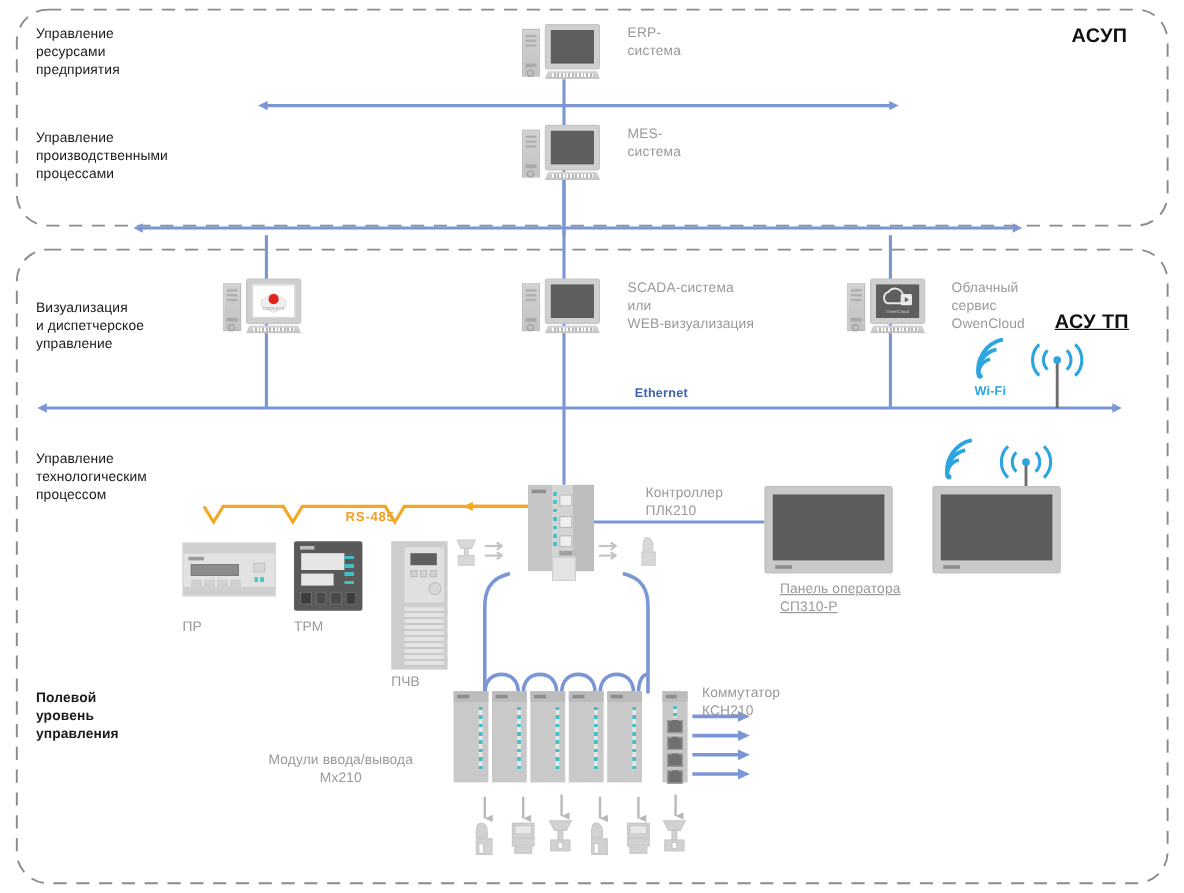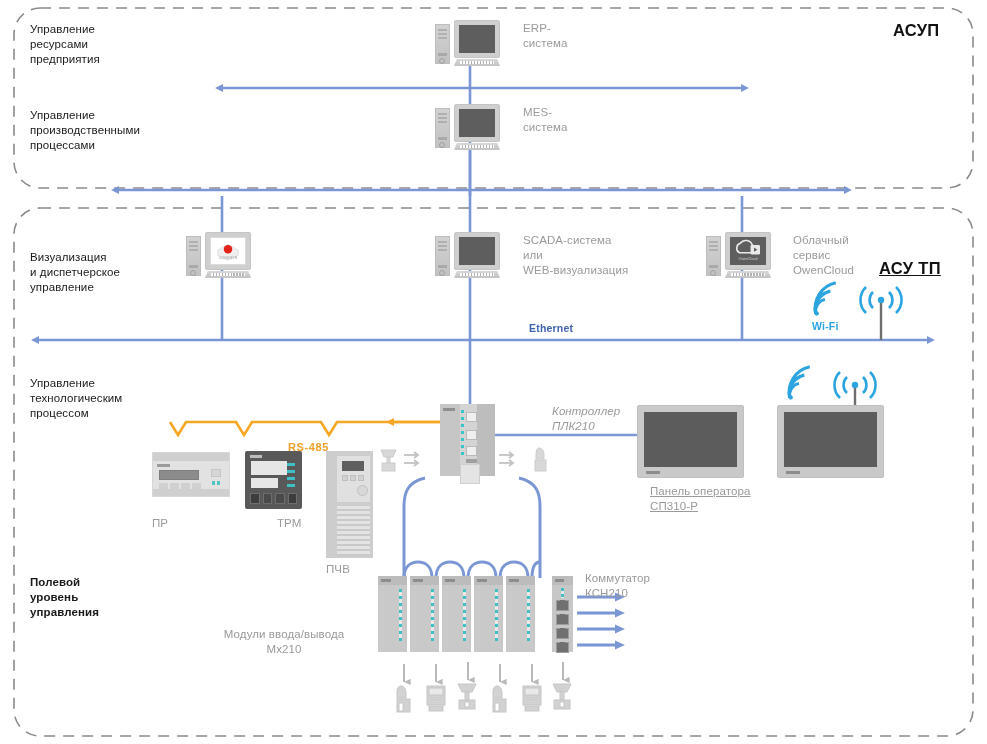--- a/index.html
+++ b/index.html
@@ -428,38 +428,38 @@
     </div>
     <div class="kbd">
         <b></b>
       </div>
   </div>
   <div class="lbl lbl-dev" style="left:793px;top:233px;">Облачный
 сервис
 OwenCloud</div>
 
   <div class="lbl lbl-bus" style="left:529px;top:322px;">Ethernet</div>
-  <div class="lbl lbl-rs485" style="left:288px;top:440px;">RS-485</div>
+  <div class="lbl lbl-rs485" style="left:288px;top:424px;">RS-485</div>
 
   <div class="lbl lbl-wifi" style="left:812px;top:320px;">Wi-Fi</div>
   <div class="lbl lbl-wifi" style="left:786px;top:404px;">Wi-Fi</div>
 
   <div class="plc" style="left:440px;top:404px;">
     <div class="body-l"></div>
     <div class="body-m"></div>
     <div class="body-r"></div>
     <div class="brandbar"></div>
     <div class="ledstrip"></div>
     <div class="port p1"></div>
     <div class="port p2"></div>
     <div class="port p3"></div>
     <div class="portlabel"></div>
     <div class="foot"></div>
   </div>
-  <div class="lbl lbl-dev" style="left:552px;top:404px;font-style:italic;">Контроллер
+  <div class="lbl lbl-dev" style="left:538px;top:404px;">Контроллер
 ПЛК210</div>
 
   <div class="panel" style="left:637px;top:405px;width:107px;height:73px;">
     <div class="pscreen"></div>
     <div class="brand"></div>
   </div>
   <div class="lbl lbl-dev" style="left:650px;top:484px;text-decoration:underline;">Панель оператора
 СП310-Р</div>
 
   <div class="panel" style="left:777px;top:405px;width:107px;height:73px;">
@@ -485,21 +485,21 @@
     <div class="d1"></div>
     <div class="d2"></div>
     <div class="leds"></div>
     <div class="btns">
       <i></i>
         <i class="lit"></i>
         <i class="lit"></i>
         <i></i>
     </div>
   </div>
-  <div class="lbl lbl-dev" style="left:245px;top:516px;margin-left:32px;">ТРМ</div>
+  <div class="lbl lbl-dev" style="left:245px;top:516px;">ТРМ</div>
 
   <div class="pchv" style="left:326px;top:451px;">
     <div class="face">
       <div class="dsp"></div>
       <div class="k k1"></div>
         <div class="k k2"></div>
         <div class="k k3"></div>
       <div class="knob"></div>
     </div>
     <div class="vents"></div>

